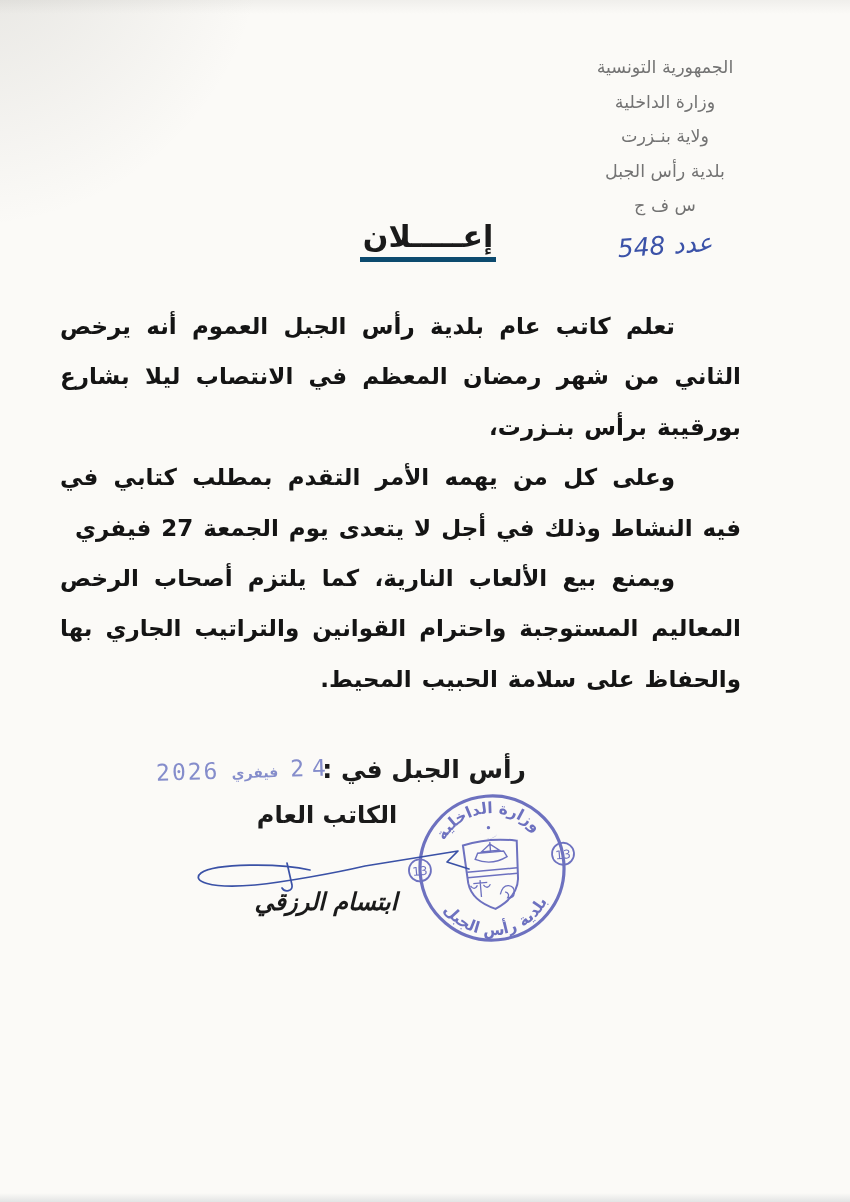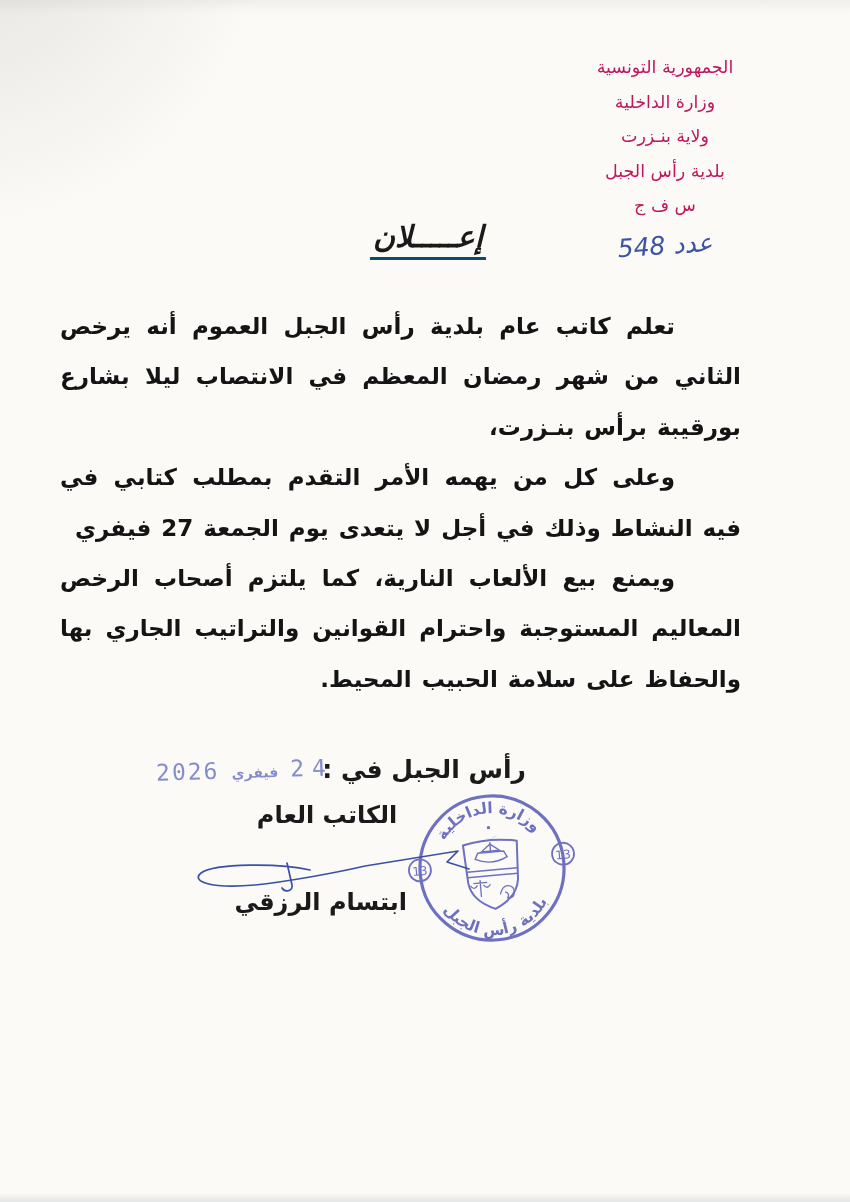--- a/index.html
+++ b/index.html
@@ -19,36 +19,36 @@
       linear-gradient(180deg, rgba(90,90,85,.07), rgba(90,90,85,0) 14px),
       linear-gradient(0deg, rgba(140,148,160,.22), rgba(140,148,160,0) 9px);
   }
   
   .letterhead{
     position:absolute;top:50px;left:558px;width:214px;
     text-align:center;direction:rtl;
   }
   .lh-line{
     font-size:17.5px;line-height:34.5px;
-    color:#be185d;letter-spacing:.5px;white-space:nowrap;
+    color:#737373;letter-spacing:.5px;white-space:nowrap;
   }
   .hand-ref{
     margin-top:8px;
     font-size:25px;font-style:italic;letter-spacing:1px;
     color:#3b52a8;transform:rotate(-4deg);
     white-space:nowrap;
   }
   
   .title-wrap{
     position:absolute;top:219px;left:332px;width:192px;text-align:center;
   }
   .title-text{
     display:inline-block;
-    font-size:30px;font-weight:bold;font-style:italic;
-    padding:0 3px 3px 3px;border-bottom:3px solid #0c4a6e;
+    font-size:30px;font-weight:bold;
+    padding:0 3px 3px 3px;border-bottom:5px solid #0c4a6e;
     white-space:nowrap;
   }
   
   .bodytext{
     position:absolute;top:301px;left:60px;width:681px;
     direction:rtl;font-weight:bold;font-size:23px;color:#141414;
   }
   .bline{
     height:50.4px;line-height:50.4px;overflow:hidden;
     text-align:justify;text-align-last:justify;
@@ -70,21 +70,21 @@
   }
   .ds-year{font-size:23px;letter-spacing:2px;}
   .ds-month{font-size:14px;font-family:"DejaVu Sans",sans-serif;font-weight:bold;}
   .ds-day{font-size:23px;letter-spacing:8px;}
   .secretary{
     position:absolute;top:801px;left:247px;width:160px;text-align:center;
     direction:rtl;font-weight:bold;font-size:24px;white-space:nowrap;
   }
   .signer{
     position:absolute;top:888px;left:245px;width:162px;text-align:center;
-    direction:rtl;font-weight:bold;font-size:24px;white-space:nowrap;
+    direction:rtl;font-weight:bold;font-size:24px;white-space:nowrap;font-style:italic;
   }
   .sig-svg{position:absolute;top:833px;left:185px;}
   .seal-svg{position:absolute;top:779px;left:403px;filter:blur(.2px);}
 </style>
 </head>
 <body>
 
 <div class="page">
 
   <div class="scan-shade"></div>

